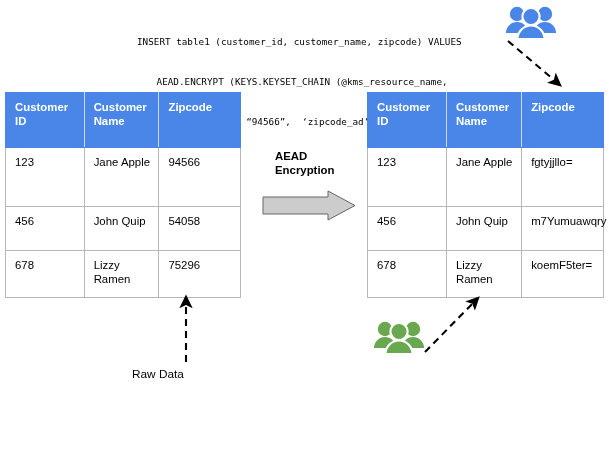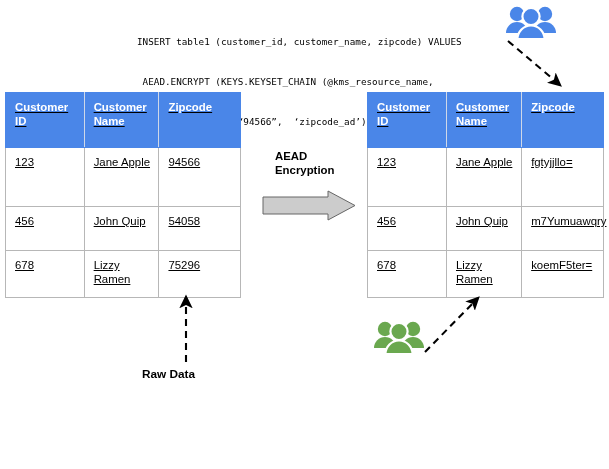--- a/index.html
+++ b/index.html
@@ -23,34 +23,33 @@
     font-size: 9.3px;
     line-height: 13.2px;
     color: #000000;
     white-space: pre;
   }
   #insert-sql {
     left: 137px;
     top: 9px;
     text-align: left;
   }
-  #insert-sql .ln { display: block; }
+  #insert-sql .ln { display: block; text-align: center; }
   #select-sql {
     left: 372px;
     top: 376px;
   }
   #select-sql .ln { display: block; }
 
   
   .tbl {
     position: absolute;
     border-collapse: collapse;
     table-layout: fixed;
     background: #ffffff;
-    text-decoration: underline;
   }
   .tbl th, .tbl td {
     border: 1px solid #b7b7b7;
     vertical-align: top;
     text-align: left;
     padding: 7px 8px 7px 9px;
     font-size: 11.4px;
     line-height: 14px;
     color: #000000;
     font-weight: normal;
@@ -90,24 +89,24 @@
     font-size: 11.4px;
     font-weight: bold;
     line-height: 13.5px;
     color: #000000;
   }
   #aead-label .ln { display: block; }
 
   
   #raw-data-label {
     position: absolute;
-    left: 142px;
+    left: 132px;
     top: 367px;
     font-size: 11.8px;
-    font-weight: bold;
+    font-weight: normal;
     color: #000000;
   }
 
   
   #overlay {
     position: absolute;
     left: 0; top: 0;
     width: 609px;
     height: 469px;
     pointer-events: none;

